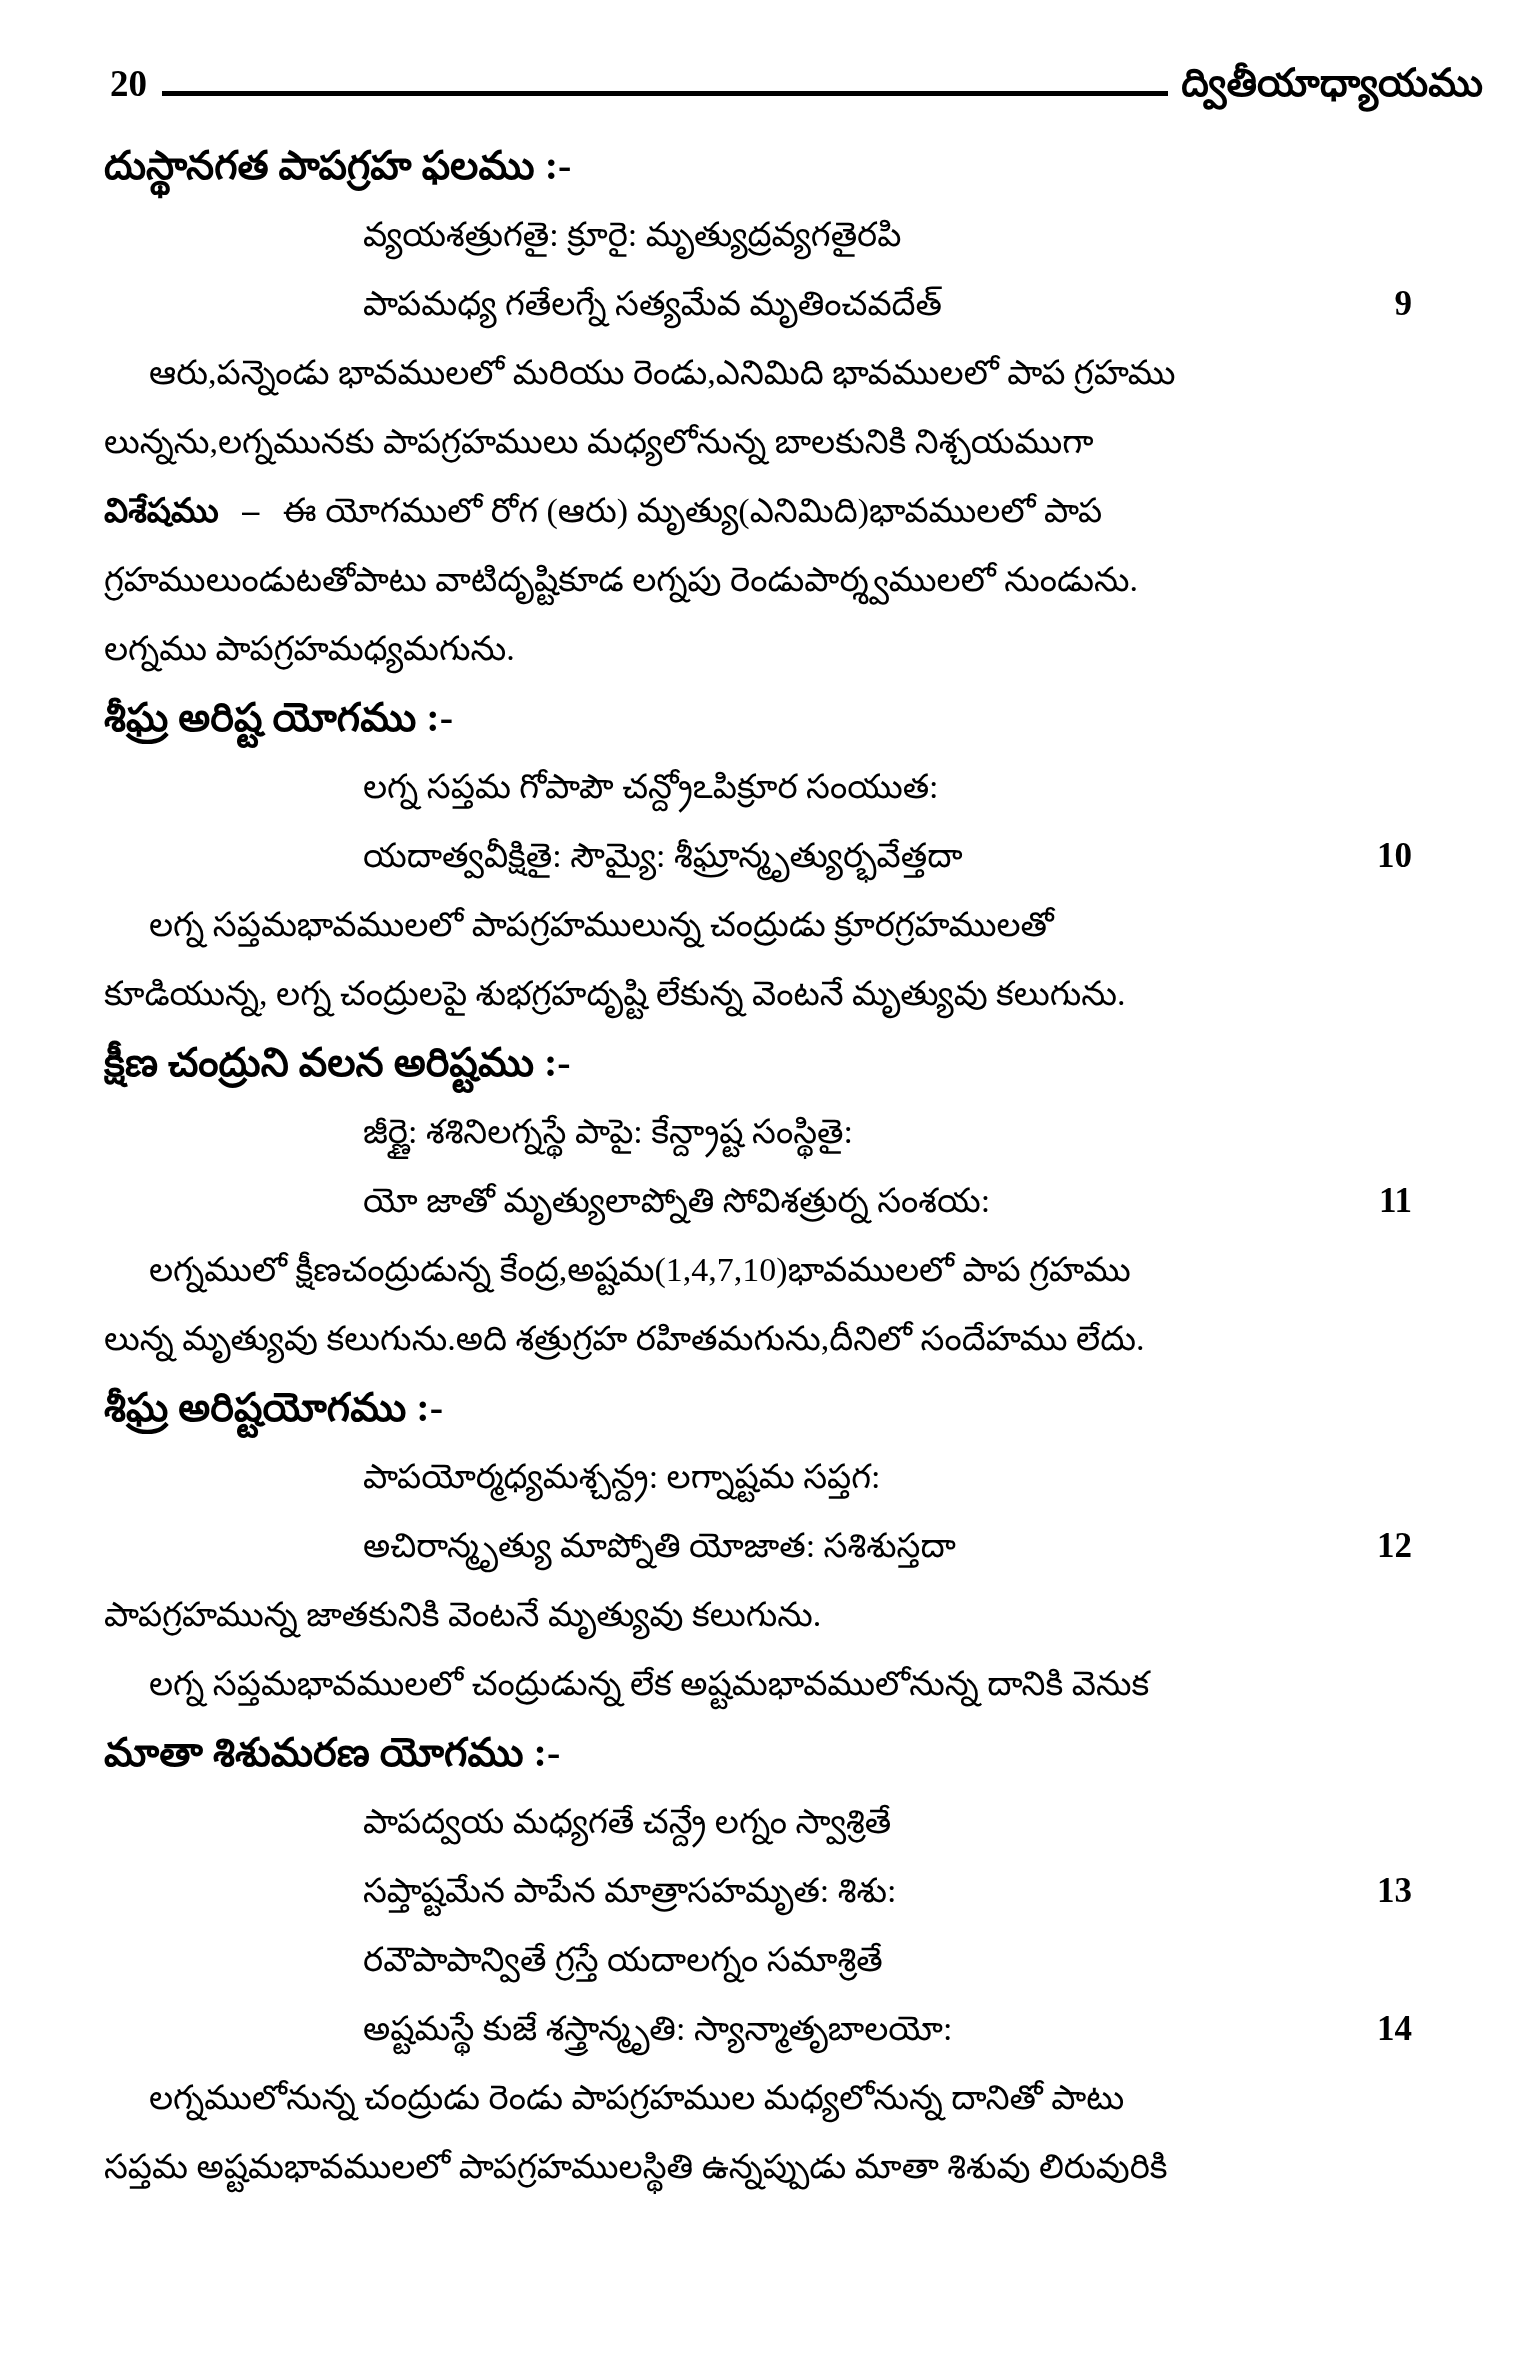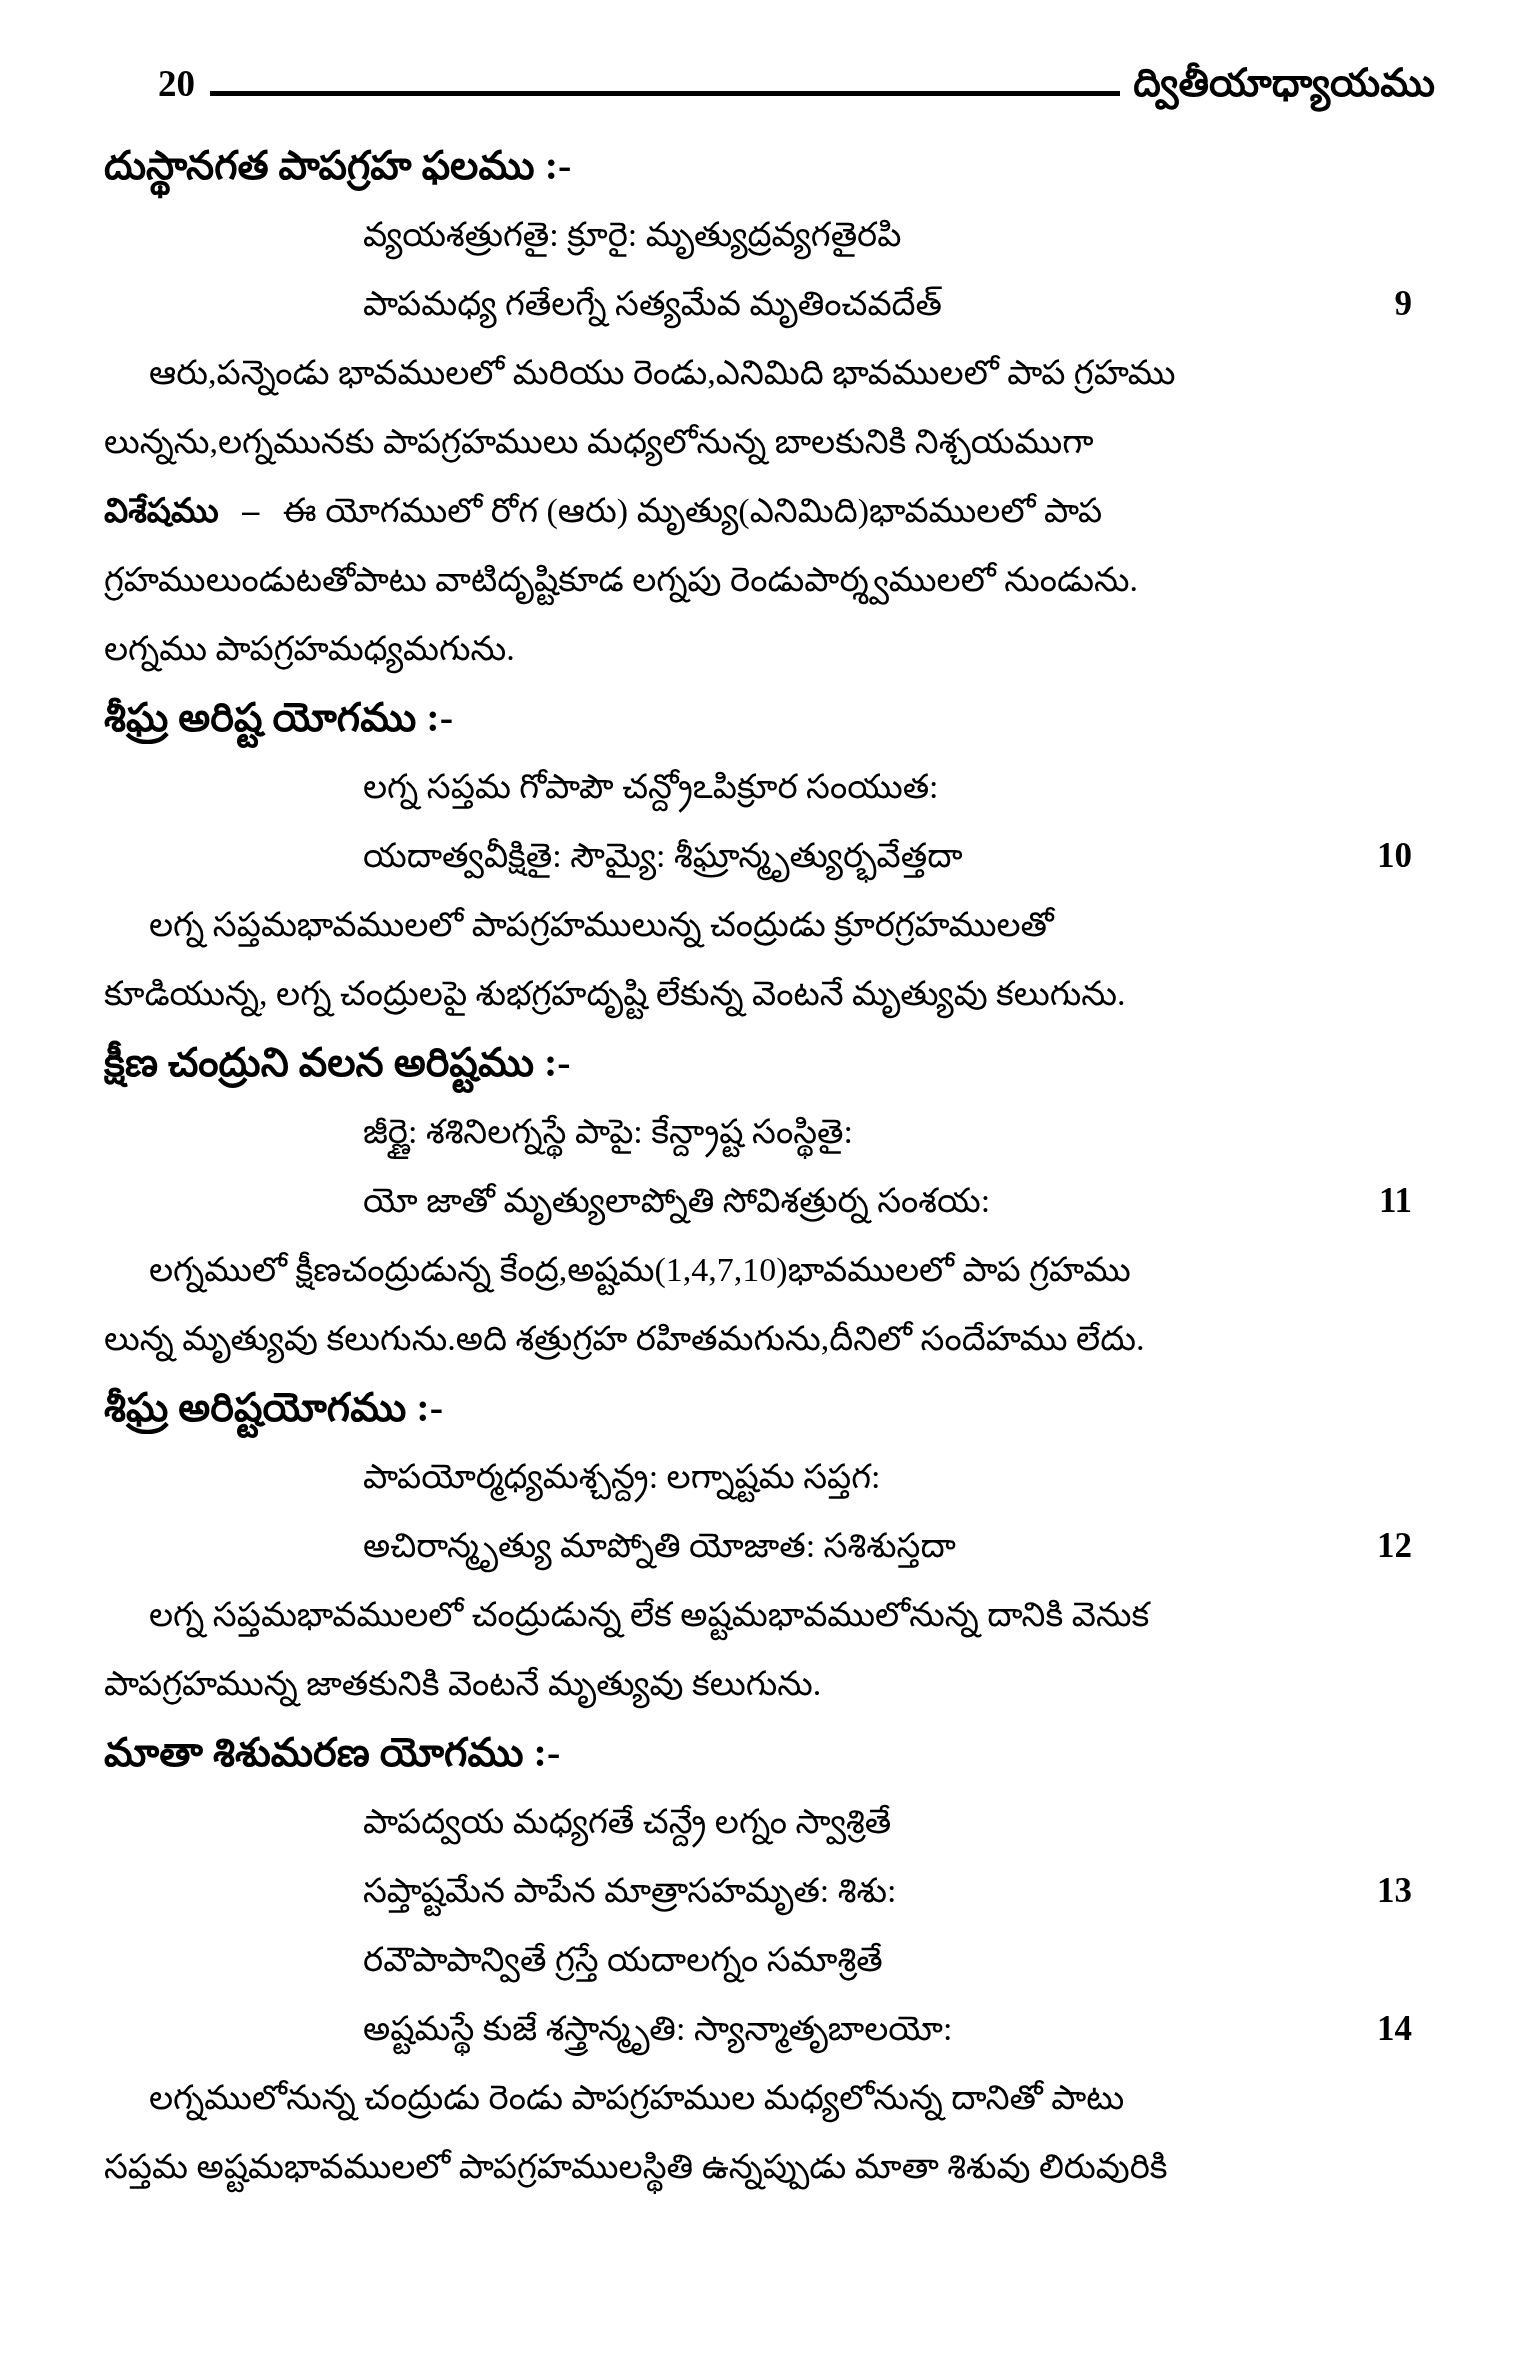--- a/index.html
+++ b/index.html
@@ -10,22 +10,21 @@
     margin: 0 auto;
     background: #ffffff;
     color: #000000;
     font-family: "Liberation Serif", "DejaVu Serif", serif;
     position: relative;
     overflow: hidden;
   }
   .header {
     display: flex;
     align-items: flex-end;
-    padding: 60px 104px 0 110px;
-    margin-left: 48px;
+    padding: 60px 56px 0 110px;
   }
   .pagenum {
     font-size: 37px;
     font-weight: bold;
     line-height: 43px;
   }
   .rule {
     flex: 1;
     height: 4.7px;
     background: #000;
@@ -149,22 +148,22 @@
         <div class="line vline">
           <span>పాపయోర్మధ్యమశ్చన్ద్ర: లగ్నాష్టమ సప్తగ:</span>
           <span class="vnum"></span>
         </div>
         <div class="line vline">
           <span>అచిరాన్మృత్యు మాప్నోతి యోజాత: సశిశుస్తదా</span>
           <span class="vnum">12</span>
         </div>
       </div>
       <div>
+        <div class="line">పాపగ్రహమున్న జాతకునికి వెంటనే మృత్యువు కలుగును.</div>
         <div class="line indent">లగ్న సప్తమభావములలో చంద్రుడున్న లేక అష్టమభావములోనున్న దానికి వెనుక</div>
-        <div class="line">పాపగ్రహమున్న జాతకునికి వెంటనే మృత్యువు కలుగును.</div>
       </div>
     </div>
 
     <div>
       <div class="heading">మాతా శిశుమరణ యోగము :-</div>
       <div>
         <div class="line vline">
           <span>పాపద్వయ మధ్యగతే చన్ద్రే లగ్నం స్వాశ్రితే</span>
           <span class="vnum"></span>
         </div>

